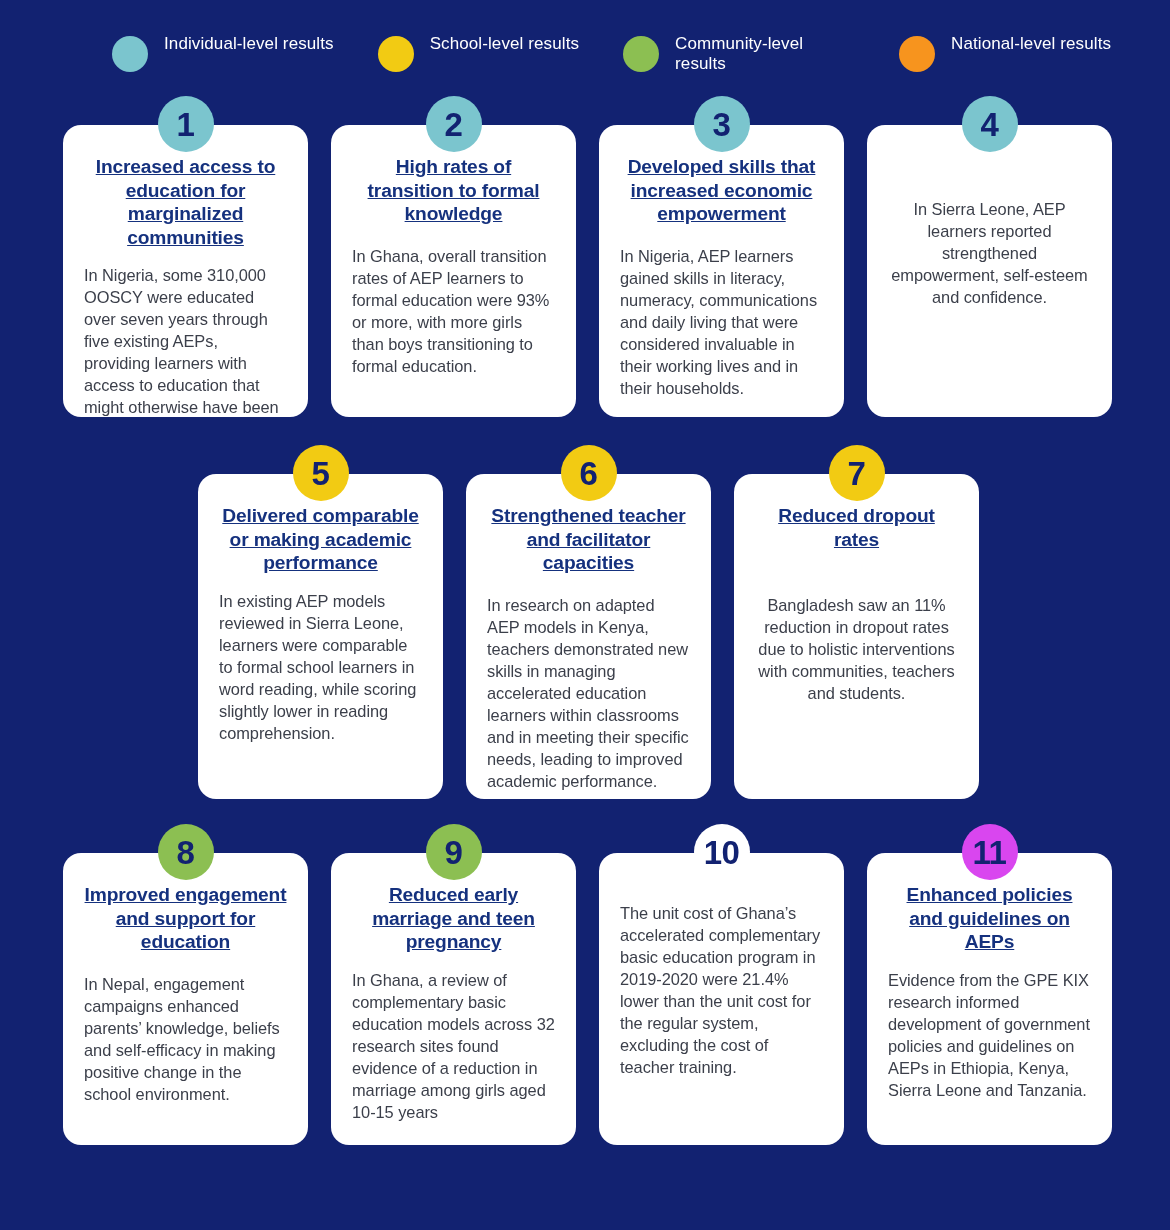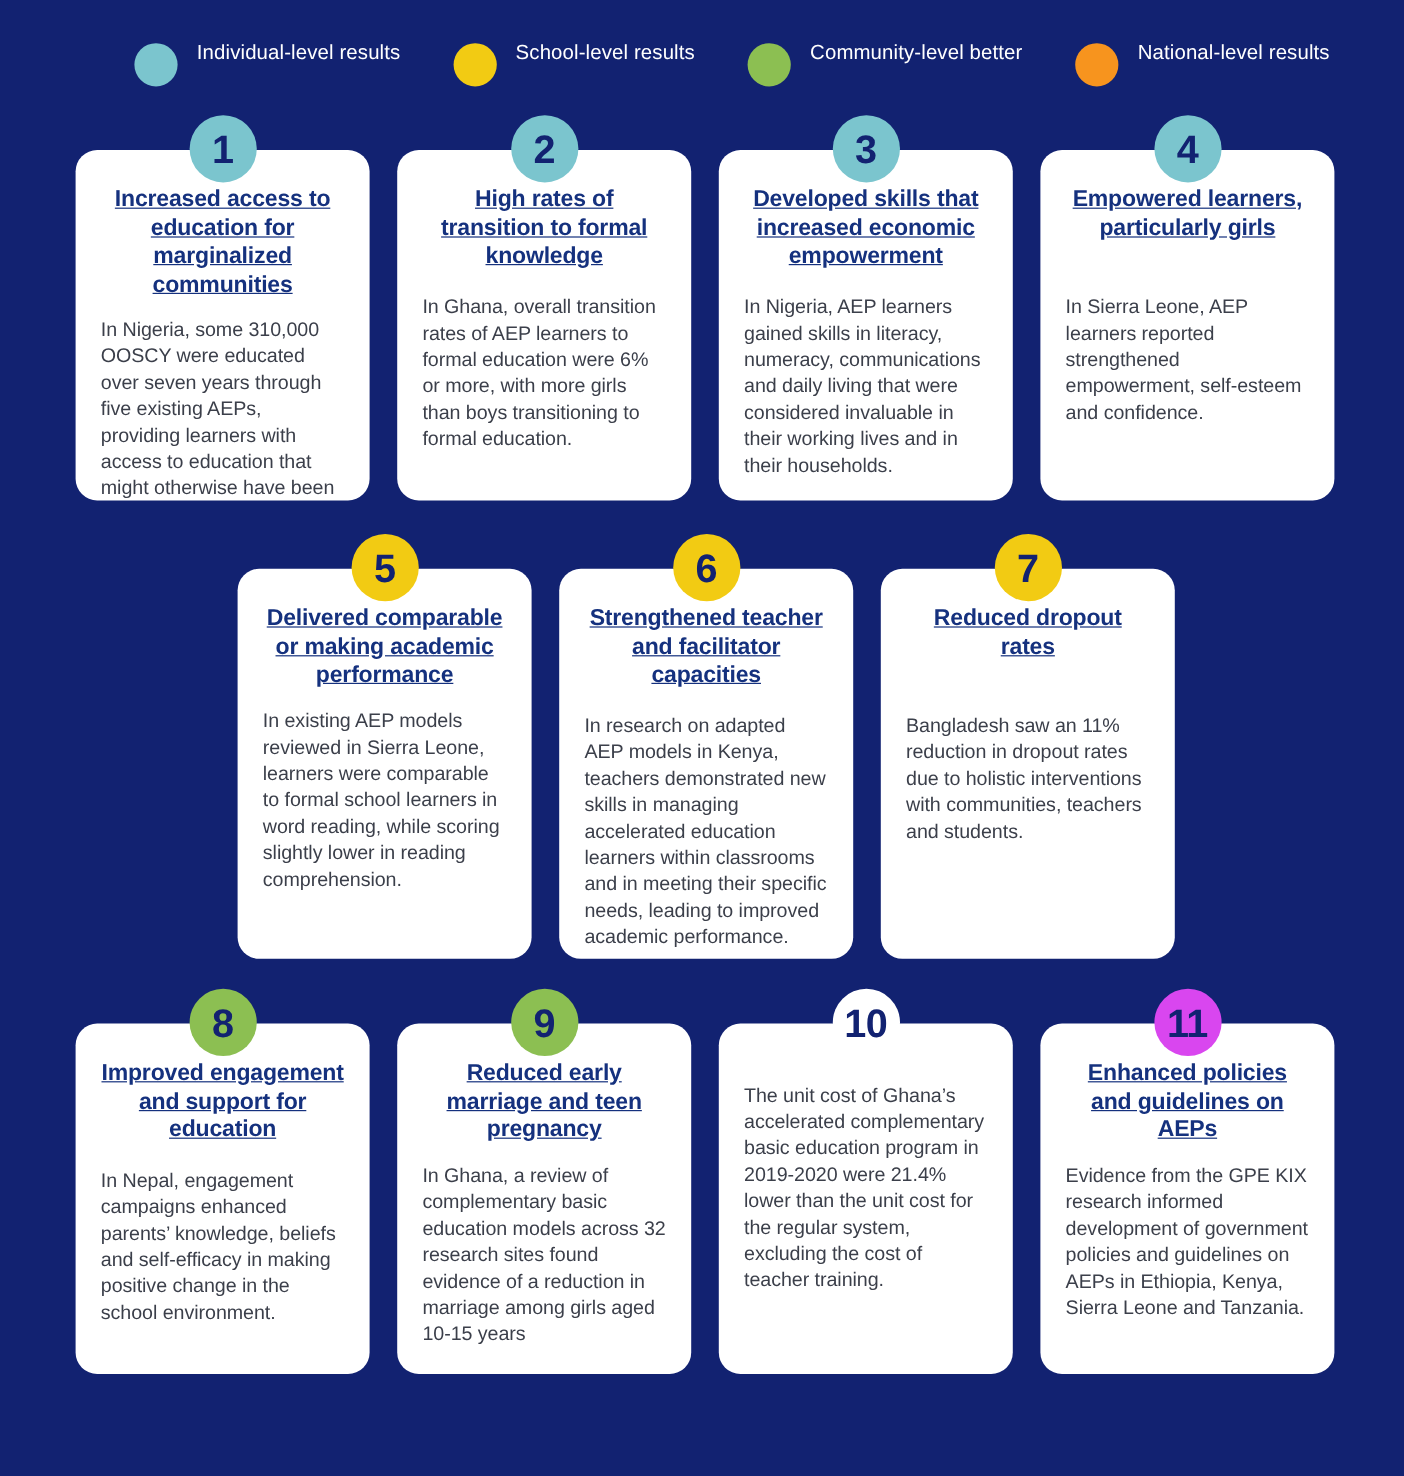--- a/index.html
+++ b/index.html
@@ -103,70 +103,69 @@
   .card-body {
     color: #3B3F4A;
     font-size: 16.4px;
     line-height: 1.34;
     letter-spacing: -.05px;
   }
 
   
   .pad-sm { margin-top: 6px; }
   .pad-md { margin-top: 20px; }
-  .pad-lg { margin-top: 44px; }
+  .pad-lg { margin-top: 44px; text-align: center; }
 </style>
 </head>
 <body>
 
 <div class="legend">
     <div class="legend-item">
       <span class="legend-dot" style="background: rgb(123, 197, 206);"></span>
       <span class="legend-label">Individual-level results</span>
     </div>
     <div class="legend-item">
       <span class="legend-dot" style="background: rgb(242, 203, 19);"></span>
       <span class="legend-label">School-level results</span>
     </div>
     <div class="legend-item">
       <span class="legend-dot" style="background: rgb(140, 191, 82);"></span>
-      <span class="legend-label">Community-level better</span>
+      <span class="legend-label">Community-level results</span>
     </div>
     <div class="legend-item">
       <span class="legend-dot" style="background: rgb(247, 148, 30);"></span>
       <span class="legend-label">National-level results</span>
     </div>
   </div>
 
 <div class="row row-1">
     <div class="card-wrap">
       <div class="num-badge" style="background: rgb(123, 197, 206);">1</div>
       <div class="card">
         <div class="card-title">Increased access to education for marginalized communities</div>
         <div class="card-body pad-sm">In Nigeria, some 310,000 OOSCY were educated over seven years through five existing AEPs, providing learners with access to education that might otherwise have been unavailable.</div>
       </div>
     </div>
     <div class="card-wrap">
       <div class="num-badge" style="background: rgb(123, 197, 206);">2</div>
       <div class="card">
         <div class="card-title">High rates of transition to formal knowledge</div>
-        <div class="card-body pad-md">In Ghana, overall transition rates of AEP learners to formal education were 6% or more, with more girls than boys transitioning to formal education.</div>
+        <div class="card-body pad-md">In Ghana, overall transition rates of AEP learners to formal education were 93% or more, with more girls than boys transitioning to formal education.</div>
       </div>
     </div>
     <div class="card-wrap">
       <div class="num-badge" style="background: rgb(123, 197, 206);">3</div>
       <div class="card">
         <div class="card-title">Developed skills that increased economic empowerment</div>
         <div class="card-body pad-md">In Nigeria, AEP learners gained skills in literacy, numeracy, communications and daily living that were considered invaluable in their working lives and in their households.</div>
       </div>
     </div>
     <div class="card-wrap">
       <div class="num-badge" style="background: rgb(123, 197, 206);">4</div>
       <div class="card">
-        <div class="card-title">Empowered learners, particularly girls</div>
         <div class="card-body pad-lg">In Sierra Leone, AEP learners reported strengthened empowerment, self-esteem and confidence.</div>
       </div>
     </div>
   </div>
 <div class="row row-2">
     <div class="card-wrap">
       <div class="num-badge" style="background: rgb(242, 203, 19);">5</div>
       <div class="card">
         <div class="card-title">Delivered comparable or making academic performance</div>
         <div class="card-body pad-sm">In existing AEP models reviewed in Sierra Leone, learners were comparable to formal school learners in word reading, while scoring slightly lower in reading comprehension.</div>

